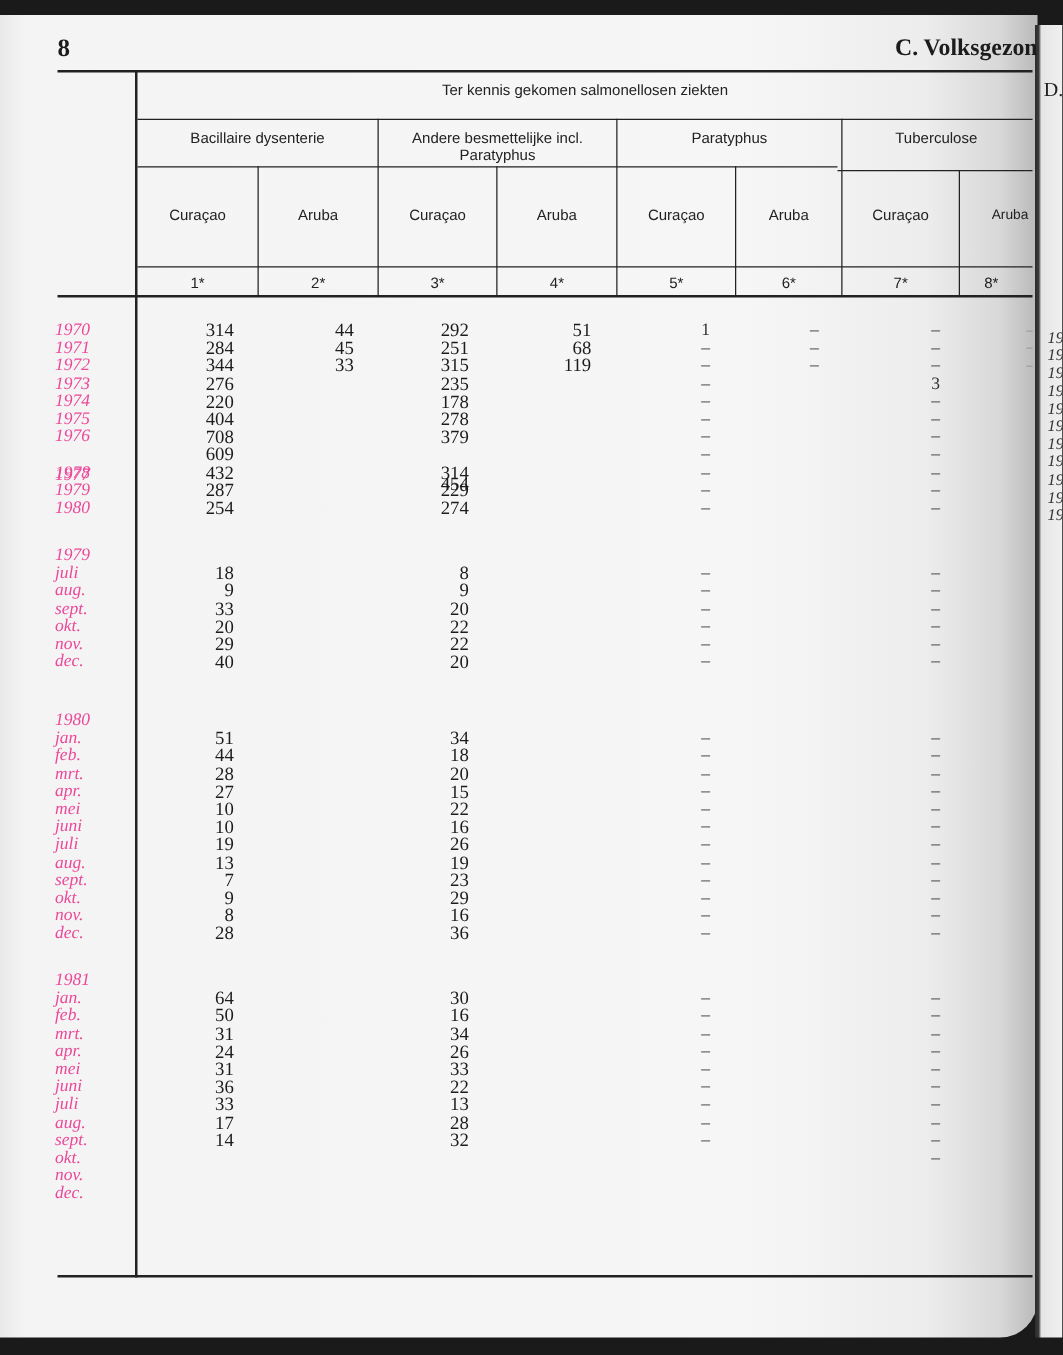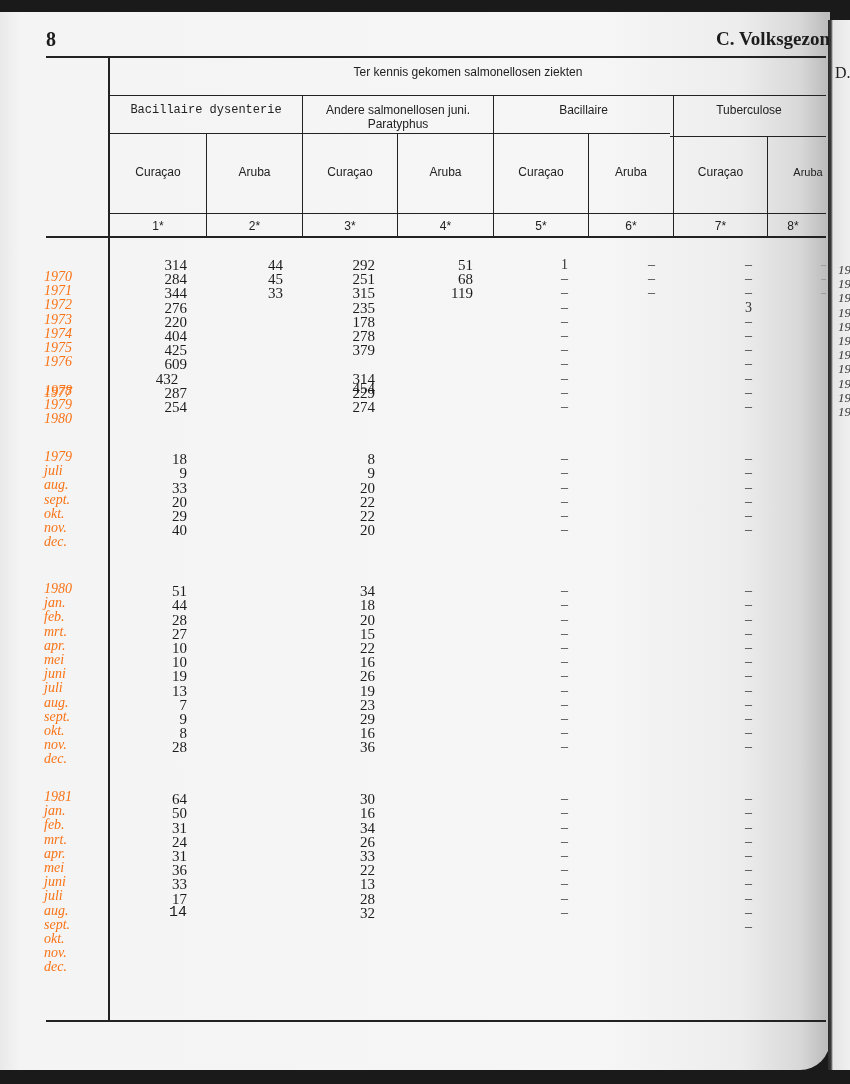--- a/index.html
+++ b/index.html
@@ -23,21 +23,21 @@
   .np-year { position:absolute; left:10px; font-size:13px; font-style:italic; color:#333; }
   .abs { position:absolute; }
   .hline { position:absolute; background:#222; }
   .vline { position:absolute; background:#222; }
   .page-number { left:46px; top:28px; font-size:20px; font-weight:bold; color:#1c1c1c; }
   .section-title { left:716px; top:28px; font-size:19px; font-weight:bold; color:#1c1c1c; white-space:nowrap; width:115px; overflow:hidden; }
   .hdr {
     position:absolute; font-family:"Liberation Sans","DejaVu Sans",sans-serif;
     font-size:12px; color:#222; text-align:center; line-height:14px;
   }
-  .label { position:absolute; left:44px; font-size:14px; font-style:italic; color:#f97316; line-height:14px;margin-top:12px; }
+  .label { position:absolute; left:44px; font-size:14px; font-style:italic; color:#ec4899; line-height:14px; }
   .num { position:absolute; font-size:15px; color:#1c1c1c; text-align:right; width:40px; line-height:14px; }
   .dash { position:absolute; font-size:14px; color:#333; line-height:14px; text-align:right; width:20px; }
 </style>
 </head>
 <body>
 
 <div class="page"></div>
 
 <div class="next-page">
   <div class="np-text">D.</div>
@@ -58,23 +58,23 @@
 <div class="vline" style="left:302px;top:95px;width:1px;height:142px;"></div>
 <div class="vline" style="left:493px;top:95px;width:1px;height:142px;"></div>
 <div class="vline" style="left:673px;top:95px;width:1px;height:142px;"></div>
 
 <div class="vline" style="left:206px;top:133px;width:1px;height:104px;"></div>
 <div class="vline" style="left:397px;top:133px;width:1px;height:104px;"></div>
 <div class="vline" style="left:588px;top:133px;width:1px;height:104px;"></div>
 <div class="vline" style="left:767px;top:136px;width:1px;height:101px;"></div>
 
 <div class="hdr" style="left:110px;top:65px;width:716px;">Ter kennis gekomen salmonellosen ziekten</div>
-<div class="hdr" style="left:110px;top:103px;width:192px;font-family:Liberation Mono, monospace;">Bacillaire dysenterie</div>
-<div class="hdr" style="left:318px;top:103px;width:160px;">Andere salmonellosen juni. Paratyphus</div>
-<div class="hdr" style="left:494px;top:103px;width:179px;">Bacillaire</div>
+<div class="hdr" style="left:110px;top:103px;width:192px;">Bacillaire dysenterie</div>
+<div class="hdr" style="left:318px;top:103px;width:160px;">Andere besmettelijke incl. Paratyphus</div>
+<div class="hdr" style="left:494px;top:103px;width:179px;">Paratyphus</div>
 <div class="hdr" style="left:674px;top:103px;width:150px;">Tuberculose</div>
 
 <div class="hdr" style="left:110px;top:165px;width:96px;">Curaçao</div>
 <div class="hdr" style="left:207px;top:165px;width:95px;">Aruba</div>
 <div class="hdr" style="left:303px;top:165px;width:94px;">Curaçao</div>
 <div class="hdr" style="left:398px;top:165px;width:95px;">Aruba</div>
 <div class="hdr" style="left:494px;top:165px;width:94px;">Curaçao</div>
 <div class="hdr" style="left:589px;top:165px;width:84px;">Aruba</div>
 <div class="hdr" style="left:674px;top:165px;width:93px;">Curaçao</div>
 <div class="hdr" style="left:768px;top:165px;width:80px;font-size:11px;">Aruba</div>
@@ -125,31 +125,31 @@
     <div class="num" style="left: 147px; top: 314.8px;">220</div>
     <div class="num" style="left: 335px; top: 314.8px;">178</div>
     <div class="dash" style="left: 548px; top: 314.8px;">–</div>
     <div class="dash" style="left: 732px; top: 314.8px;">–</div>
     <div class="label" style="top: 329px;">1975</div>
     <div class="num" style="left: 147px; top: 329px;">404</div>
     <div class="num" style="left: 335px; top: 329px; text-align: right;">278</div>
     <div class="dash" style="left: 548px; top: 329px;">–</div>
     <div class="dash" style="left: 732px; top: 329px;">–</div>
     <div class="label" style="top: 343.2px;">1976</div>
-    <div class="num" style="left: 147px; top: 343.2px;">425</div>
+    <div class="num" style="left: 147px; top: 343.2px;">708</div>
     <div class="num" style="left: 335px; top: 343.2px;">379</div>
     <div class="dash" style="left: 548px; top: 343.2px;">–</div>
     <div class="dash" style="left: 732px; top: 343.2px;">–</div>
     <div class="label" style="top: 374px;">1977</div>
     <div class="num" style="left: 147px; top: 357.4px;">609</div>
     <div class="num" style="left: 335px; top: 357.4px; margin-top: 24px;">454</div>
     <div class="dash" style="left: 548px; top: 357.4px;">–</div>
     <div class="dash" style="left: 732px; top: 357.4px;">–</div>
     <div class="label" style="top: 371.6px;">1978</div>
-    <div class="num" style="left: 147px; top: 371.6px; text-align: center;">432</div>
+    <div class="num" style="left: 147px; top: 371.6px;">432</div>
     <div class="num" style="left: 335px; top: 371.6px;">314</div>
     <div class="dash" style="left: 548px; top: 371.6px;">–</div>
     <div class="dash" style="left: 732px; top: 371.6px;">–</div>
     <div class="label" style="top: 385.8px;">1979</div>
     <div class="num" style="left: 147px; top: 385.8px;">287</div>
     <div class="num" style="left: 335px; top: 385.8px;">229</div>
     <div class="dash" style="left: 548px; top: 385.8px;">–</div>
     <div class="dash" style="left: 732px; top: 385.8px;">–</div>
     <div class="label" style="top: 400px;">1980</div>
     <div class="num" style="left: 147px; top: 400px;">254</div>
@@ -283,21 +283,21 @@
     <div class="num" style="left: 147px; top: 877.4px;">33</div>
     <div class="num" style="left: 335px; top: 877.4px;">13</div>
     <div class="dash" style="left: 548px; top: 877.4px;">–</div>
     <div class="dash" style="left: 732px; top: 877.4px;">–</div>
     <div class="label" style="top: 891.6px;">aug.</div>
     <div class="num" style="left: 147px; top: 891.6px;">17</div>
     <div class="num" style="left: 335px; top: 891.6px;">28</div>
     <div class="dash" style="left: 548px; top: 891.6px;">–</div>
     <div class="dash" style="left: 732px; top: 891.6px;">–</div>
     <div class="label" style="top: 905.8px;">sept.</div>
-    <div class="num" style="left: 147px; top: 905.8px; font-family: Liberation Mono, monospace;">14</div>
+    <div class="num" style="left: 147px; top: 905.8px;">14</div>
     <div class="num" style="left: 335px; top: 905.8px;">32</div>
     <div class="dash" style="left: 548px; top: 905.8px;">–</div>
     <div class="dash" style="left: 732px; top: 905.8px;">–</div>
     <div class="label" style="top: 920px;">okt.</div>
     <div class="dash" style="left: 732px; top: 920px;">–</div>
     <div class="label" style="top: 934.2px;">nov.</div>
     <div class="label" style="top: 948.4px;">dec.</div>
   </div>
 
 <div id="np-years">

